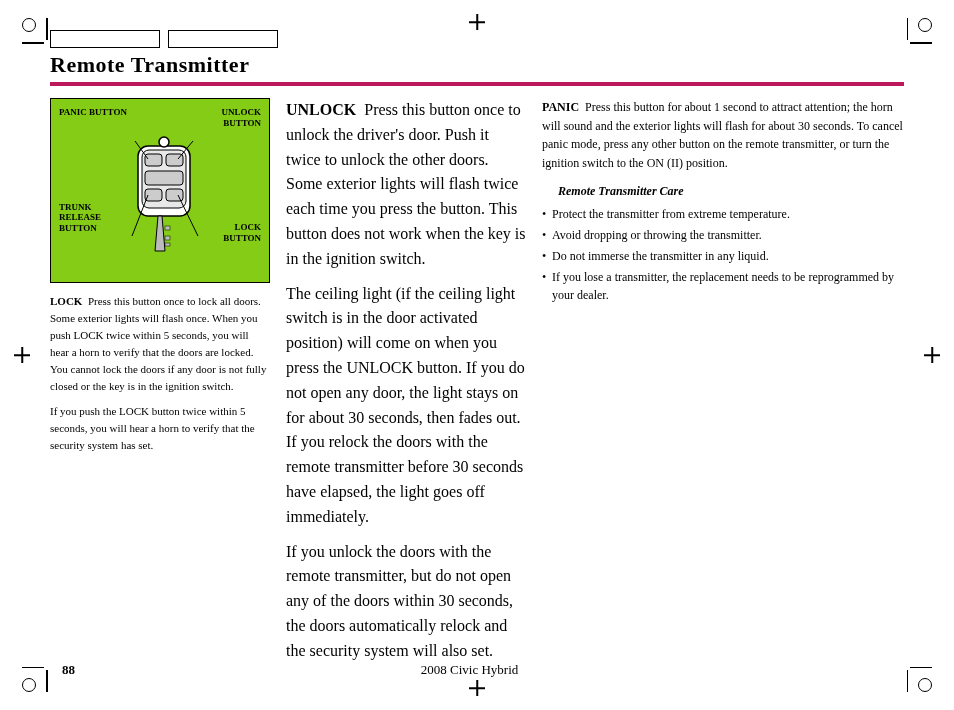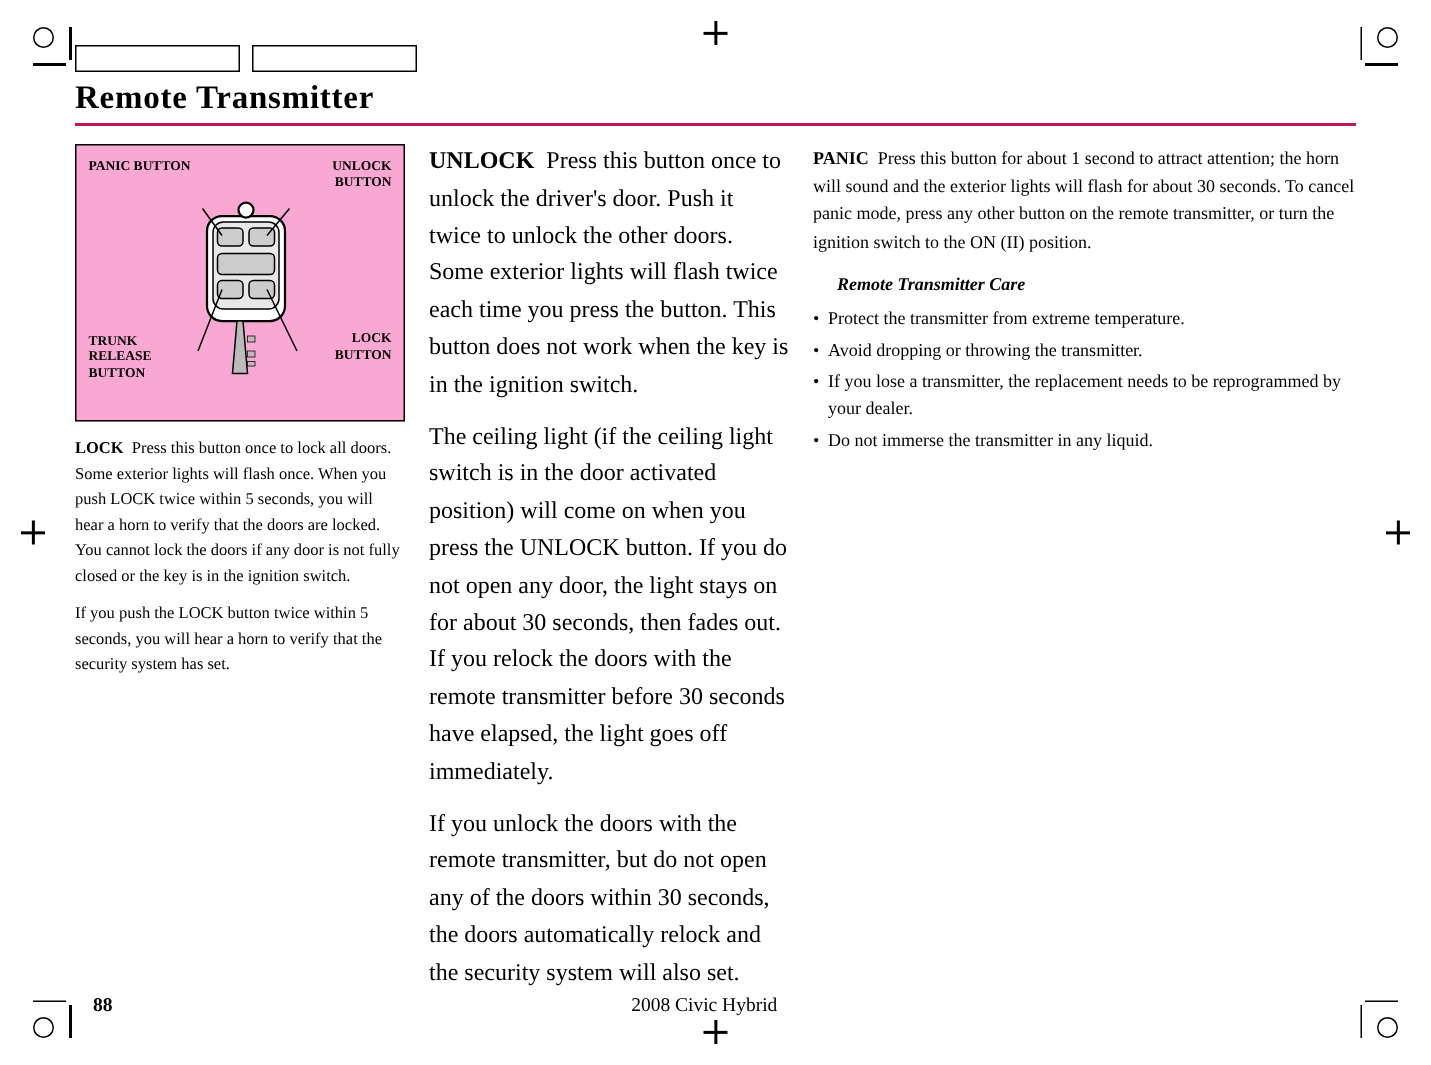--- a/index.html
+++ b/index.html
@@ -103,21 +103,21 @@
     }
 
     .header-tab {
       width: 110px;
       height: 18px;
       border: 1.5px solid #000;
       background: #fff;
     }
 
     .page-title-container {
-      border-bottom: 2px solid #be185d;
+      border-bottom: 4px solid #be185d;
       padding-bottom: 4px;
       margin-bottom: 12px;
     }
 
     .page-title {
       font-size: 22px;
       font-weight: bold;
       font-family: Georgia, serif;
       letter-spacing: 0.5px;
     }
@@ -134,35 +134,35 @@
       width: 220px;
       flex-shrink: 0;
     }
 
     
     .key-diagram {
       border: 1.5px solid #000;
       width: 220px;
       height: 185px;
       position: relative;
-      background: #f9a8d4;
+      background: #84cc16;
       margin-bottom: 10px;
       overflow: hidden;
     }
 
     .key-diagram-label {
       font-size: 9px;
       font-weight: bold;
       position: absolute;
       line-height: 1.2;
     }
 
     .label-panic { top: 8px; left: 8px; }
     .label-unlock { top: 8px; right: 8px; text-align: right; }
-    .label-trunk { bottom: 26px; left: 8px; }
+    .label-trunk { bottom: 48px; left: 8px; }
     .label-lock { bottom: 38px; right: 8px; text-align: right; }
 
     
     .key-svg {
       position: absolute;
       top: 50%;
       left: 50%;
       transform: translate(-50%, -50%);
     }
 
@@ -345,22 +345,22 @@
 
     <div class="col-right">
       <p class="right-section">
         <span class="term">PANIC</span>&nbsp;&nbsp;<span>Press this button for about 1 second to attract attention; the horn will sound and the exterior lights will flash for about 30 seconds. To cancel panic mode, press any other button on the remote transmitter, or turn the ignition switch to the ON (II) position.</span>
       </p>
       <p class="care-title">Remote Transmitter Care</p>
       <ul class="bullet-list">
 
       <li>Protect the transmitter from extreme temperature.</li>
           <li>Avoid dropping or throwing the transmitter.</li>
+          <li>Do not immerse the transmitter in any liquid.</li>
           <li>If you lose a transmitter, the replacement needs to be reprogrammed by your dealer.</li>
-          <li>Do not immerse the transmitter in any liquid.</li>
         </ul>
     </div>
 
   </div>
 
   <div class="footer">
     <span class="page-number">88</span>
     <span class="footer-title">2008  Civic  Hybrid</span>
     <span style="width:40px;display:inline-block;"></span>
   </div>

